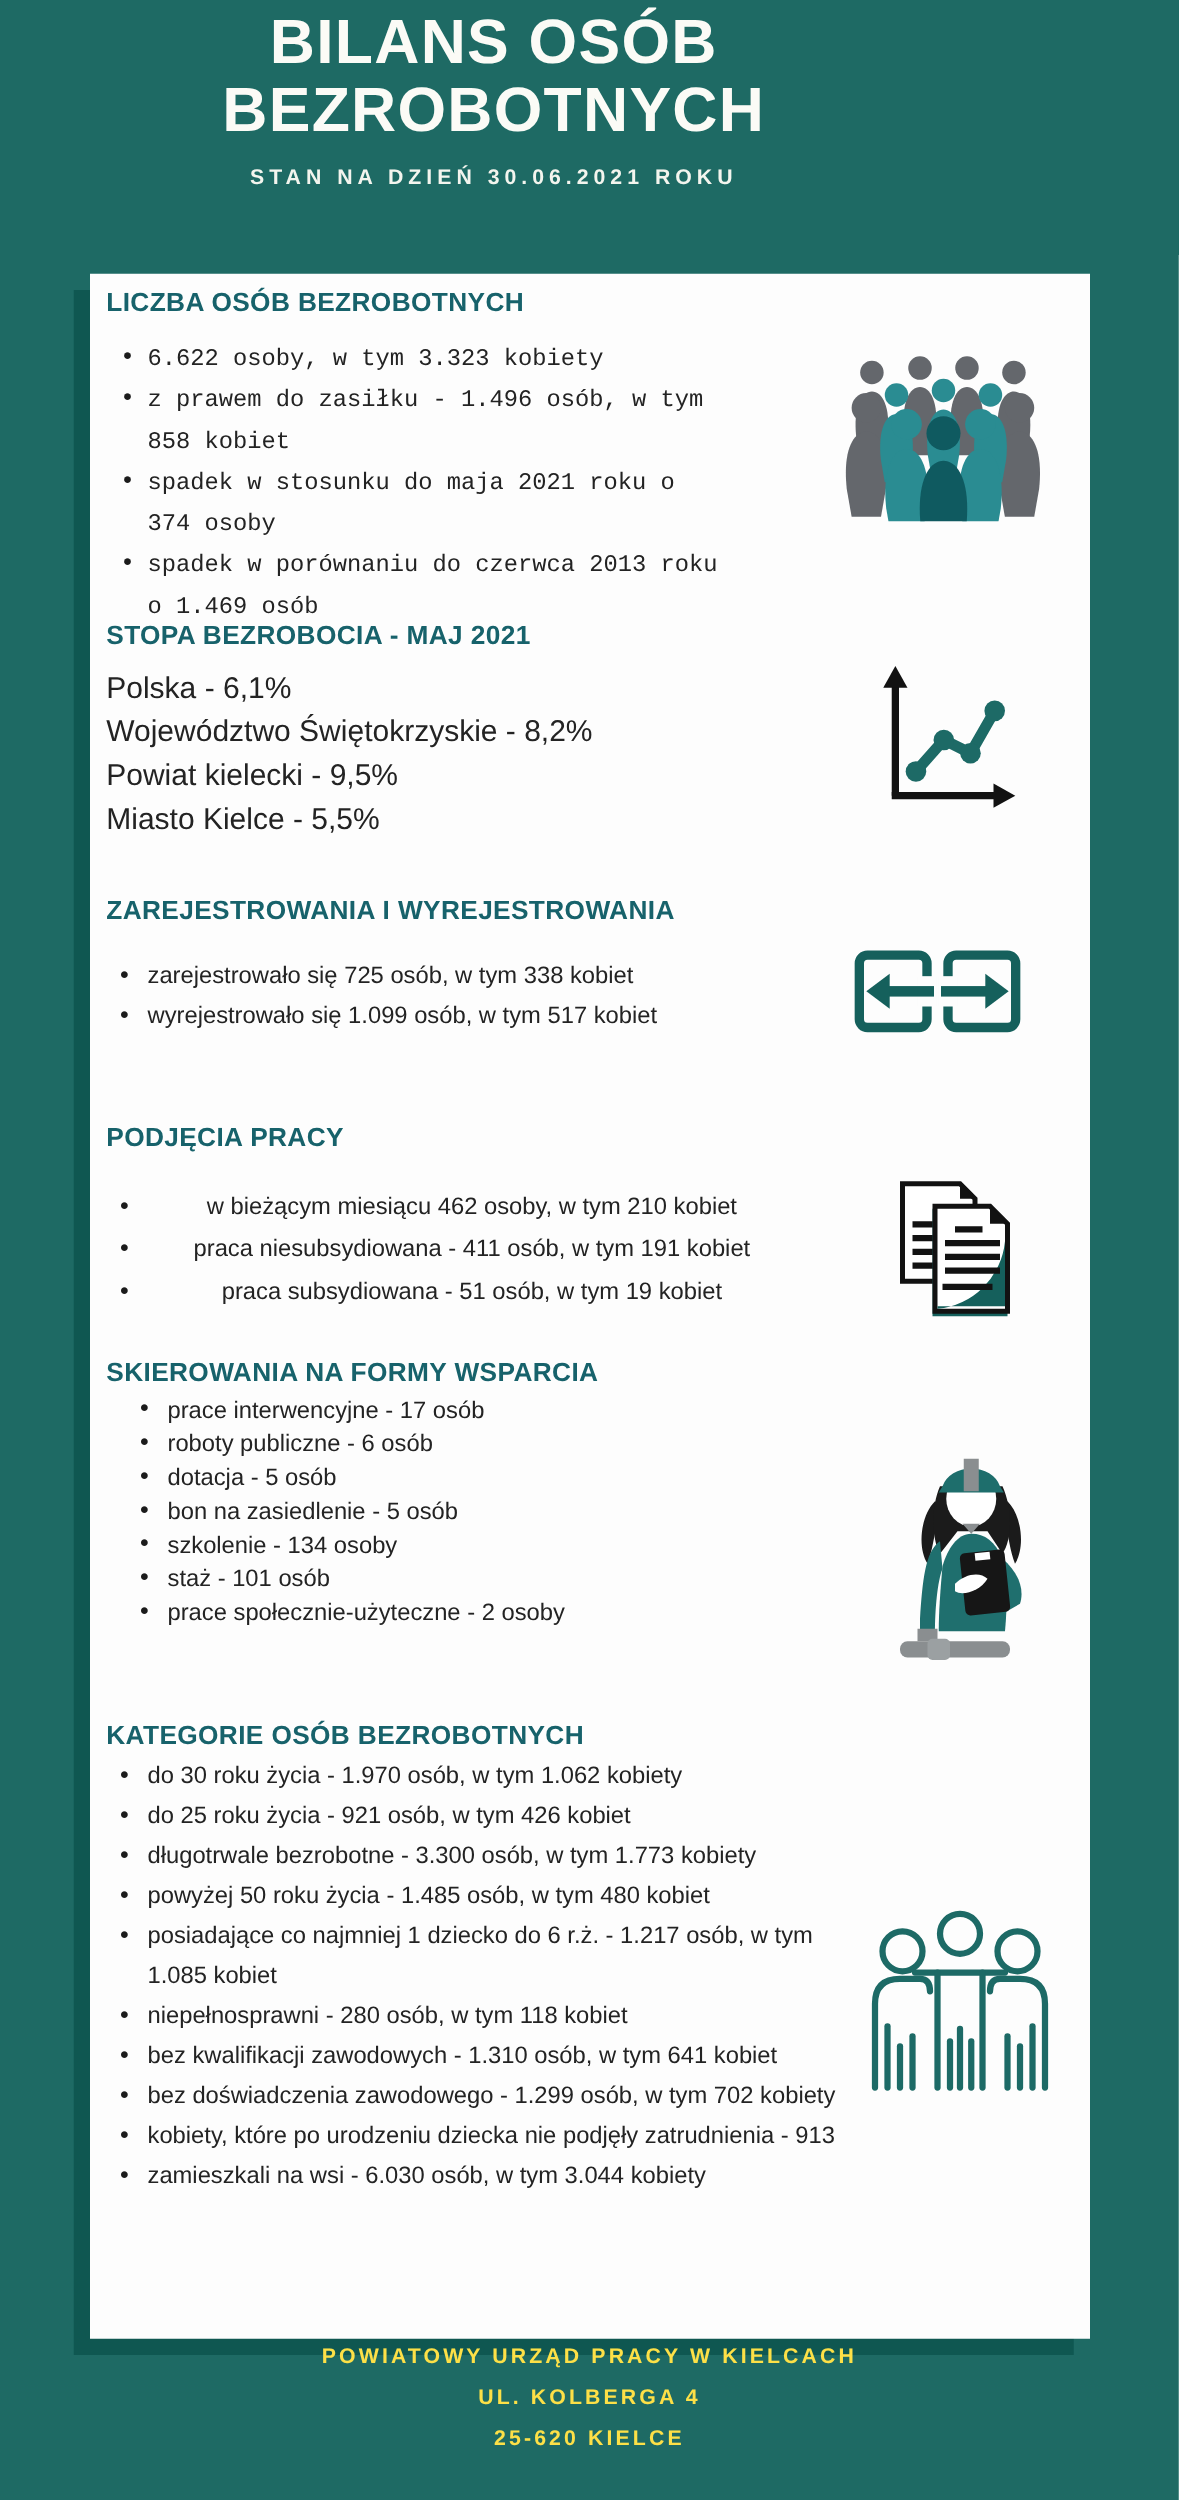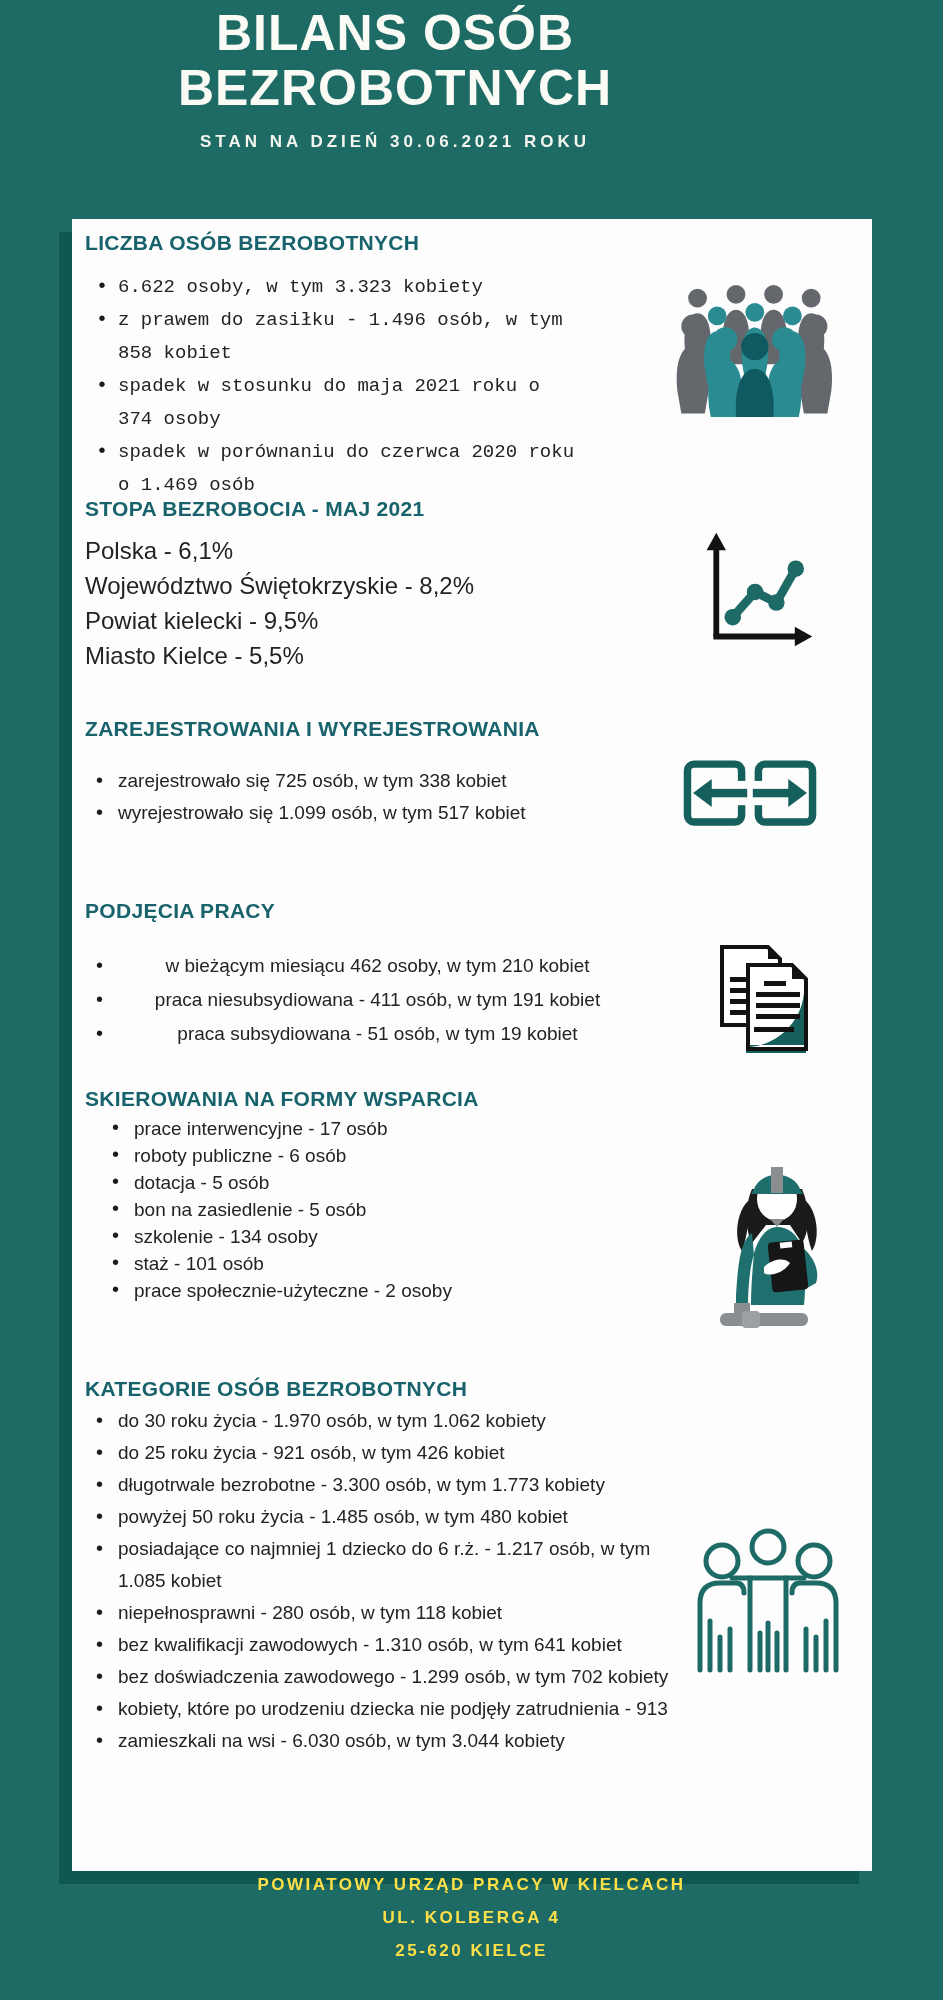--- a/index.html
+++ b/index.html
@@ -59,21 +59,21 @@
 
 <div class="card">
 
   <div class="sec" style="top:12px;">
     <h2>LICZBA OSÓB BEZROBOTNYCH</h2>
     <ul class="blist" style="left:20px;top:40px;width:490px;line-height:33px;font-family:Liberation Mono, monospace;">
 
     <li>6.622 osoby, w tym 3.323 kobiety</li>
         <li>z prawem do zasiłku - 1.496 osób, w tym 858 kobiet</li>
         <li>spadek w stosunku do maja 2021 roku o 374 osoby</li>
-        <li>spadek w porównaniu do czerwca 2020 roku o 1.469 osób</li>
+        <li>spadek w porównaniu do czerwca 2013 roku o 1.469 osób</li>
       </ul>
     <div class="icon" style="left:596px;top:34px;width:170px;height:152px;">
       <svg viewBox="0 0 190 168" width="170" height="152">
         <defs>
           <g id="pp">
             <circle cx="0" cy="-26" r="10.5"></circle>
             <path d="M -14,32 C -17,4 -9,-9 0,-9 C 9,-9 17,4 14,32 L 10.5,52 L -10.5,52 Z"></path>
           </g>
         </defs>
         <use href="#pp" x="33" y="62" fill="#64676C" transform="scale(1)"></use>

